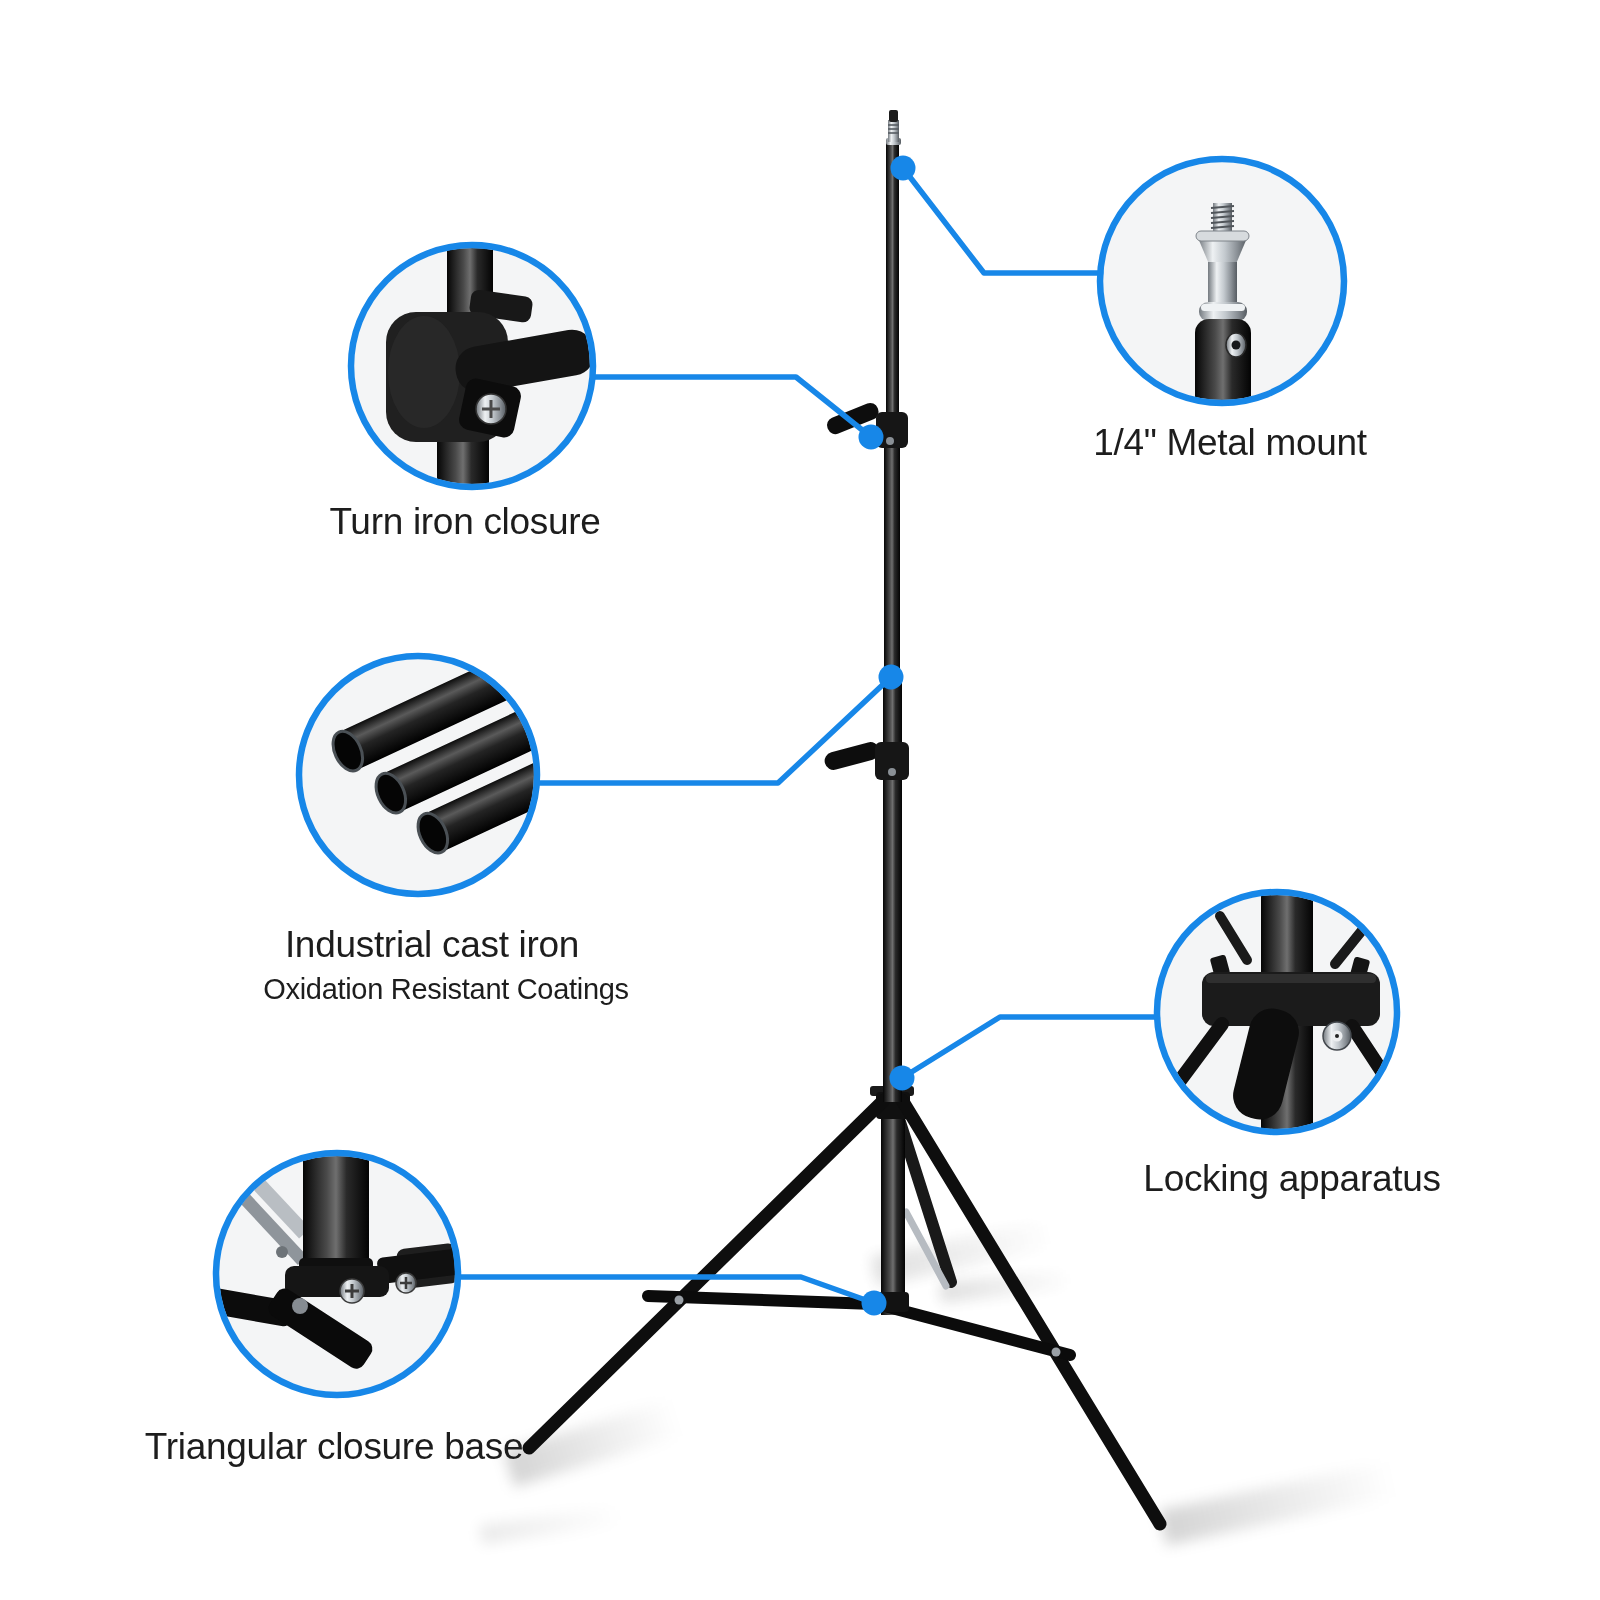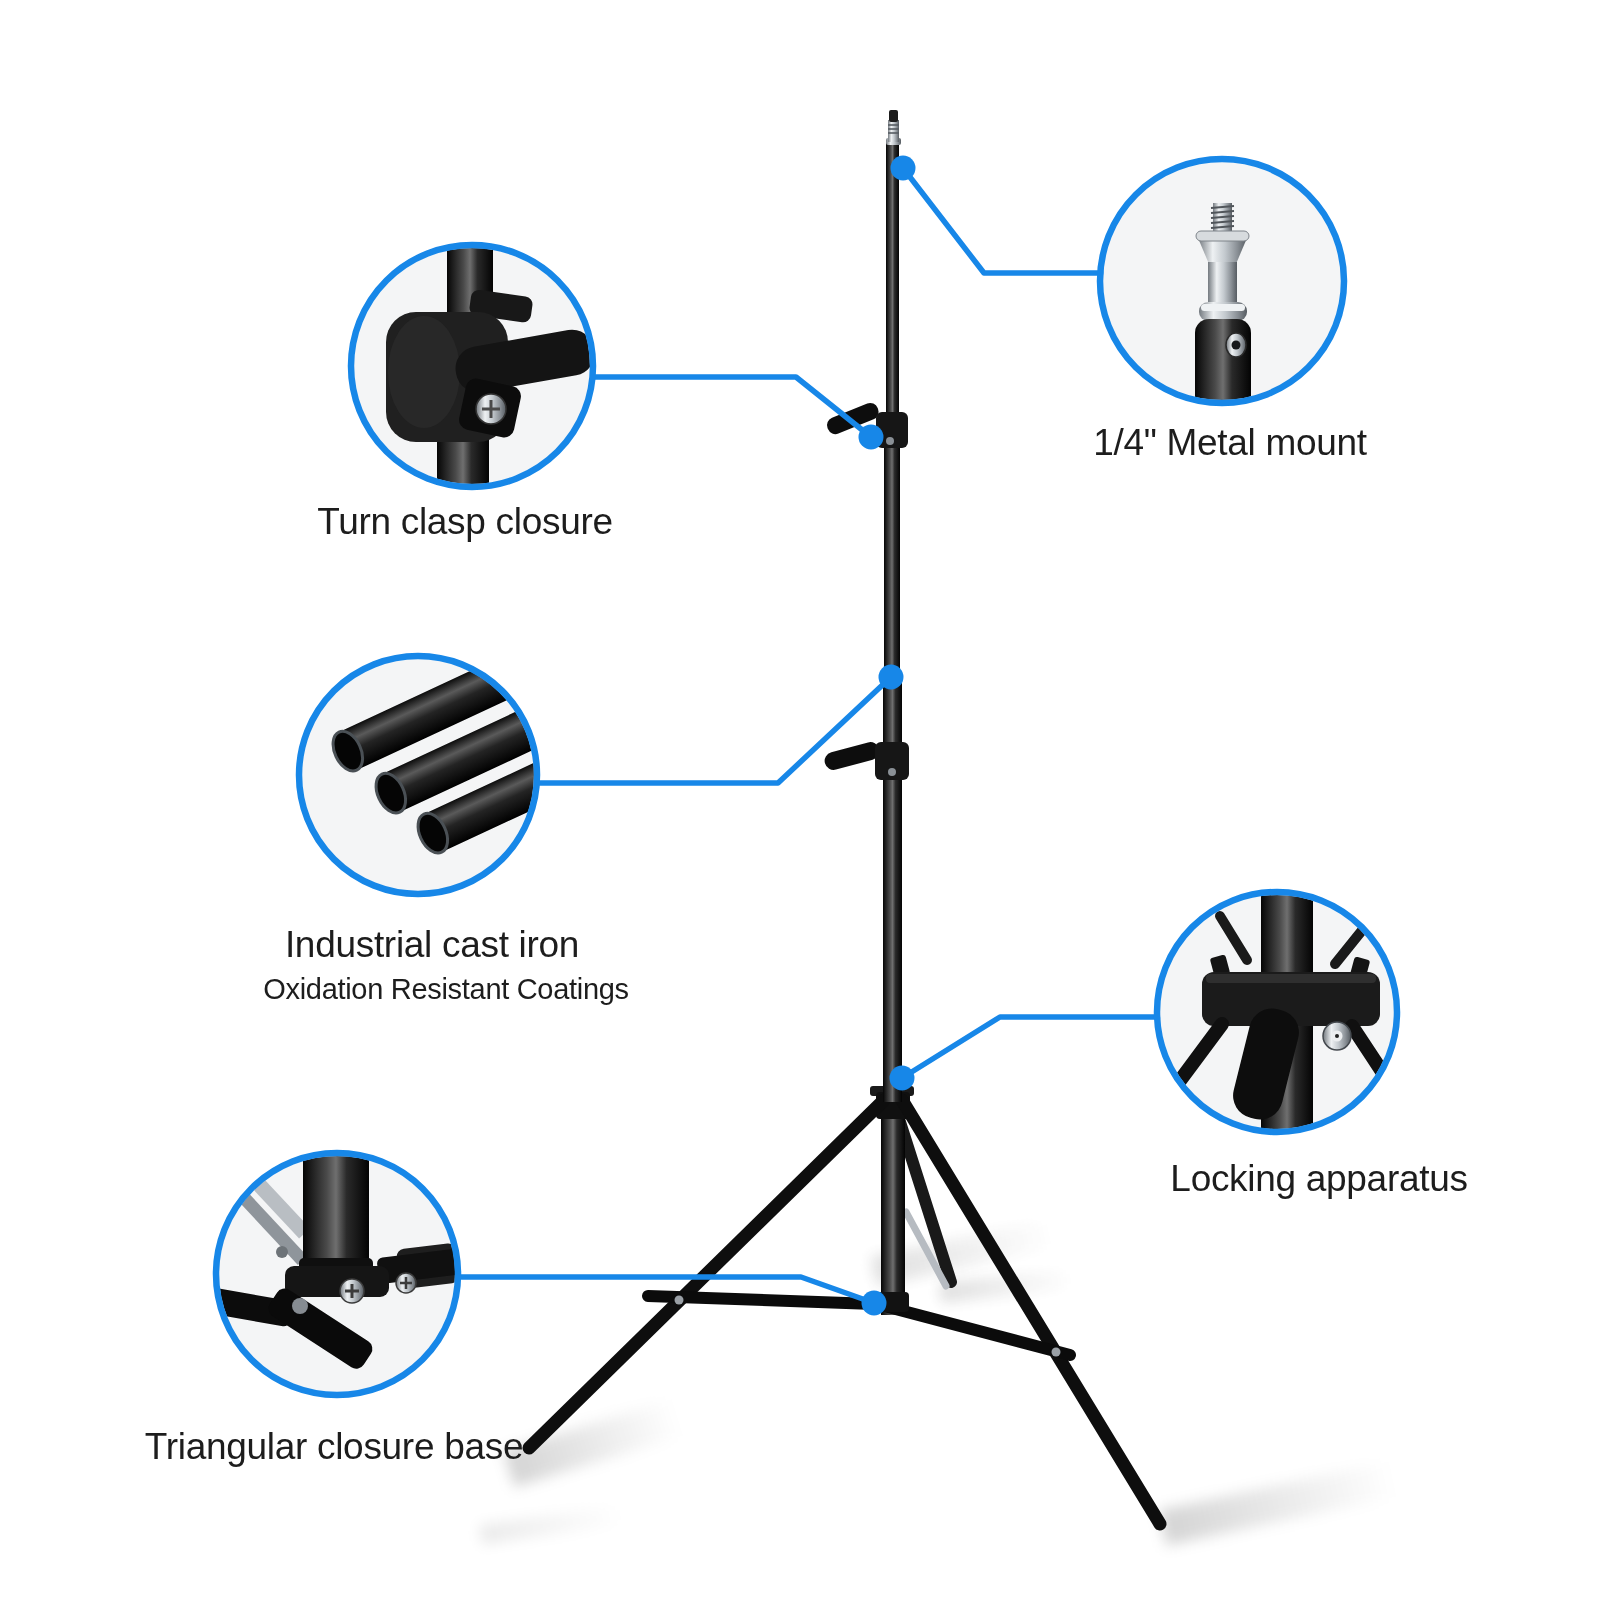--- a/index.html
+++ b/index.html
@@ -12,21 +12,21 @@
     font-size:37px;
     letter-spacing:-0.3px;
     color:#1d1d1d;
     white-space:nowrap;
   }
   .label.sub{font-size:29px;}
   #lbl-clasp{left:465px;top:501px;}
   #lbl-mount{left:1230px;top:422px;}
   #lbl-iron{left:432px;top:924px;}
   #lbl-iron-sub{left:446px;top:973px;}
-  #lbl-lock{left:1292px;top:1158px;margin-left:27px;}
+  #lbl-lock{left:1292px;top:1158px;}
   #lbl-base{left:334px;top:1426px;}
 </style>
 </head>
 <body>
 
 <div id="canvas">
 
 <svg id="scene" viewBox="0 0 1600 1600" width="1600" height="1600">
   <defs>
     <linearGradient id="poleGrad" x1="0" y1="0" x2="1" y2="0">
@@ -237,20 +237,20 @@
       <circle cx="406" cy="1283" r="10" fill="url(#silverGrad)" stroke="#3c3c3c" stroke-width="1.5"></circle>
       <line x1="400" y1="1283" x2="412" y2="1283" stroke="#3c3c3c" stroke-width="2.5"></line>
       <line x1="406" y1="1277" x2="406" y2="1289" stroke="#3c3c3c" stroke-width="2.5"></line>
       <circle cx="300" cy="1306" r="8" fill="#868c92"></circle>
       <circle cx="282" cy="1252" r="6" fill="#6d7378"></circle>
     </g>
     <circle cx="337" cy="1274" r="121" fill="none" stroke="#1787e8" stroke-width="6.5"></circle>
   </g>
 </svg>
 
-  <div id="lbl-clasp" class="label">Turn clasp closure</div>
+  <div id="lbl-clasp" class="label">Turn iron closure</div>
   <div id="lbl-mount" class="label">1/4" Metal mount</div>
   <div id="lbl-iron-sub" class="label sub">Oxidation Resistant Coatings</div>
   <div id="lbl-iron" class="label">Industrial cast iron</div>
   <div id="lbl-lock" class="label">Locking apparatus</div>
   <div id="lbl-base" class="label">Triangular closure base</div>
 
 </div>
 
 </body></html>

